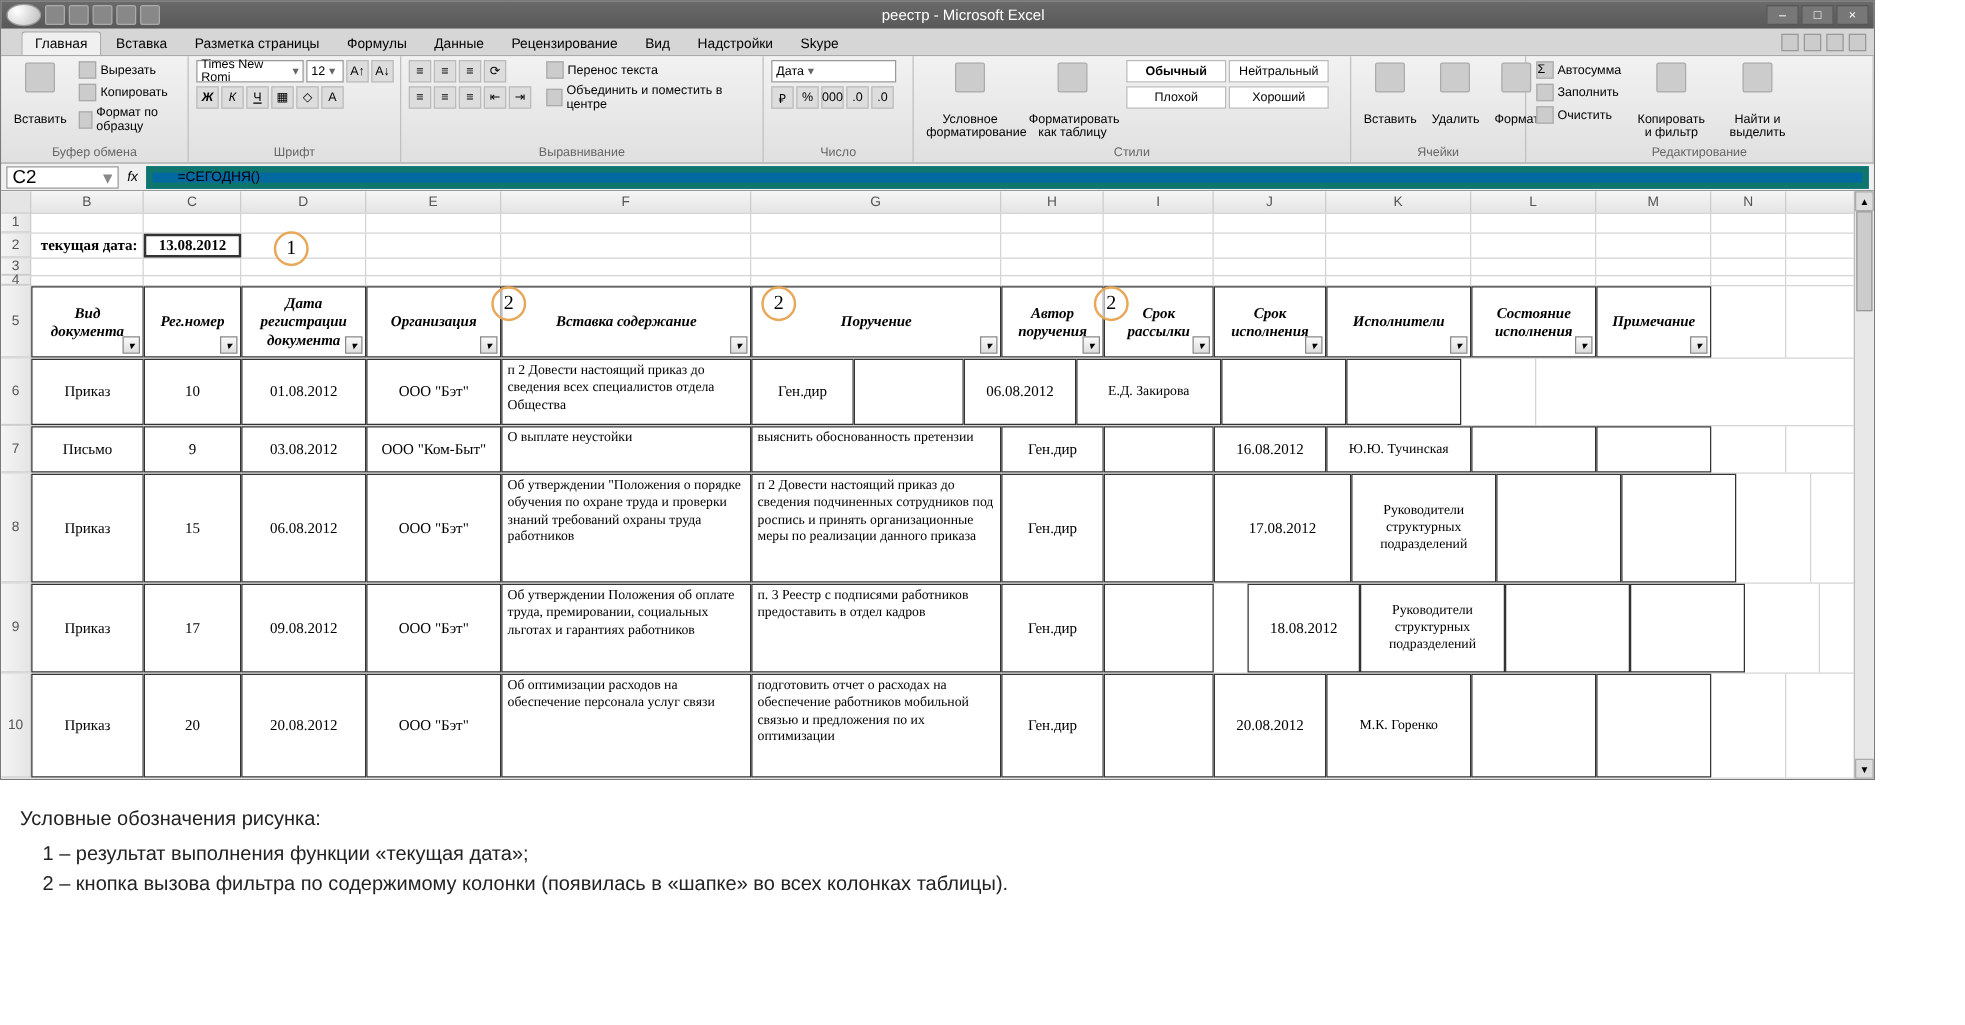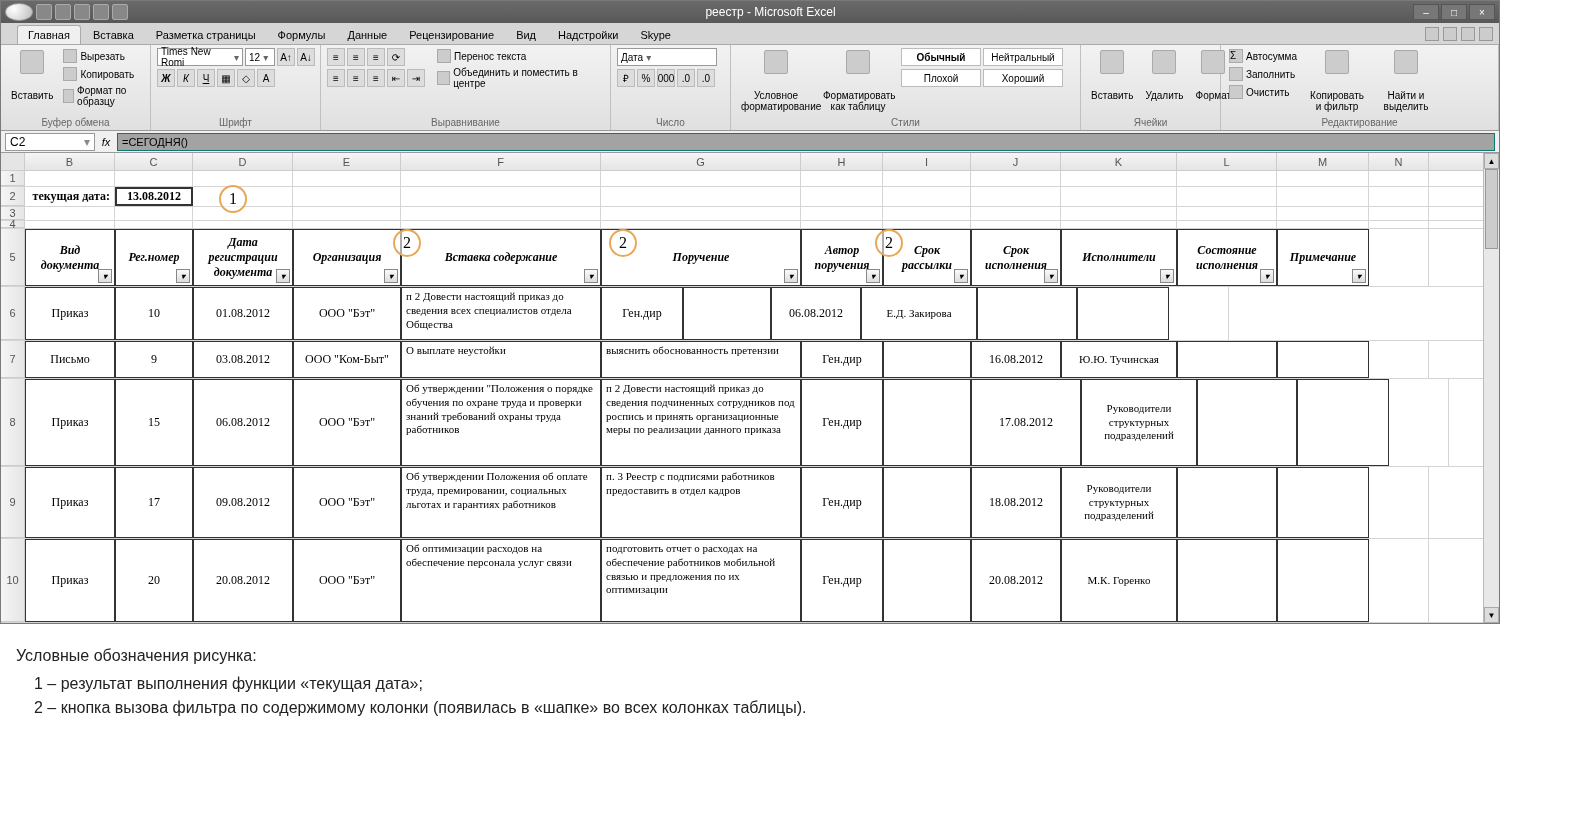--- a/index.html
+++ b/index.html
@@ -31,24 +31,24 @@
   .smallrow { display: flex; align-items: center; gap: 3px; padding: 1px 2px; cursor: pointer; }
   .smallrow .sicon { width: 14px; height: 14px; background: #ccc; border: 1px solid #aaa; }
   .toolbar-row { display: flex; gap: 2px; align-items: center; }
   .tbtn { width: 18px; height: 18px; background: #ddd; border: 1px solid #bbb; display: inline-flex; align-items: center; justify-content: center; font-size: 10px; cursor: pointer; }
   .combo { height: 18px; border: 1px solid #999; background: #fff; font-size: 10px; padding: 0 3px; display: inline-flex; align-items: center; }
   .combo::after { content: "▾"; margin-left: 3px; color: #666; }
   .stylebox { width: 80px; height: 18px; border: 1px solid #bbb; background: #fff; display: flex; align-items: center; justify-content: center; font-size: 10px; cursor: pointer; }
   .stylebox.bold { font-weight: bold; }
   
   .formulabar { height: 22px; background: #f0f0f0; border-bottom: 1px solid #999; display: flex; align-items: center; gap: 2px; padding: 0 4px; }
-  .namebox { width: 90px; height: 18px; border: 1px solid #999; background: #fff; display: flex; align-items: center; padding: 0 4px; font-size: 12px; }
+  .namebox { width: 90px; height: 18px; border: 1px solid #999; background: #fff; display: flex; align-items: center; padding: 0 4px; font-size: 15px; }
   .namebox::after { content: "▾"; margin-left: auto; color: #888; }
   .fxicon { width: 18px; height: 18px; font-style: italic; display: flex; align-items: center; justify-content: center; }
-  .formulain { flex: 1; height: 18px; border: 1px solid #0f766e; background: #a3a3a3; padding: 0 4px; font-size: 11px; display: flex; align-items: center; }
+  .formulain { flex: 1; height: 18px; border: 5px solid #0f766e; background: #0369a1; padding: 0 20px; font-size: 11px; display: flex; align-items: center; }
   
   .sheet { background: #fff; display: flex; }
   .sheet-main { flex: 1; overflow: hidden; }
   .colheads { display: flex; height: 18px; background: linear-gradient(#f5f5f5,#e5e5e5); border-bottom: 1px solid #ccc; }
   .corner { width: 24px; height: 18px; background: #e5e5e5; border-right: 1px solid #ccc; border-bottom: 1px solid #ccc; }
   .ch { border-right: 1px solid #ccc; display: flex; align-items: center; justify-content: center; color: #555; font-size: 11px; }
   .rh { height: 100%; width: 24px; background: linear-gradient(90deg,#f5f5f5,#e5e5e5); border-right: 1px solid #ccc; border-bottom: 1px solid #ccc; display: flex; align-items: center; justify-content: center; color: #555; font-size: 11px; }
   
   .gridrow { display: flex; border-bottom: 1px solid #d4d4d4; }
   .cell { border-right: 1px solid #d4d4d4; padding: 2px 4px; font-family: "Times New Roman", serif; font-size: 12px; display: flex; align-items: center; overflow: hidden; }
@@ -471,21 +471,21 @@
             <div class="gridrow" style="height: 72px;">
               <div class="rh">9</div>
               <div class="cell tbody-cell center" style="width: 90px;">Приказ</div>
               <div class="cell tbody-cell center" style="width: 78px;">17</div>
               <div class="cell tbody-cell center" style="width: 100px;">09.08.2012</div>
               <div class="cell tbody-cell center" style="width: 108px;">ООО "Бэт"</div>
               <div class="cell tbody-cell" style="width: 200px; align-items: flex-start; white-space: normal; font-size: 11px; line-height: 1.25;">Об утверждении Положения об оплате труда, премировании, социальных льготах и гарантиях работников</div>
               <div class="cell tbody-cell" style="width: 200px; align-items: flex-start; white-space: normal; font-size: 11px; line-height: 1.25;">п. 3 Реестр с подписями работников предоставить в отдел кадров</div>
               <div class="cell tbody-cell center" style="width: 82px;">Ген.дир</div>
               <div class="cell tbody-cell" style="width: 88px;"></div>
-              <div class="cell tbody-cell center" style="width: 90px;">18.08.2012</div>
+              <div class="cell tbody-cell center" style="width: 90px; margin-left: 27px;">18.08.2012</div>
               <div class="cell tbody-cell center" style="width: 116px; white-space: normal; font-size: 11px; line-height: 1.25;">Руководители структурных подразделений</div>
               <div class="cell tbody-cell" style="width: 100px;"></div>
               <div class="cell tbody-cell" style="width: 92px;"></div>
               <div class="cell" style="width: 60px;"></div>
             </div>
             <div class="gridrow" style="height: 84px;">
               <div class="rh">10</div>
               <div class="cell tbody-cell center" style="width: 90px;">Приказ</div>
               <div class="cell tbody-cell center" style="width: 78px;">20</div>
               <div class="cell tbody-cell center" style="width: 100px;">20.08.2012</div>

